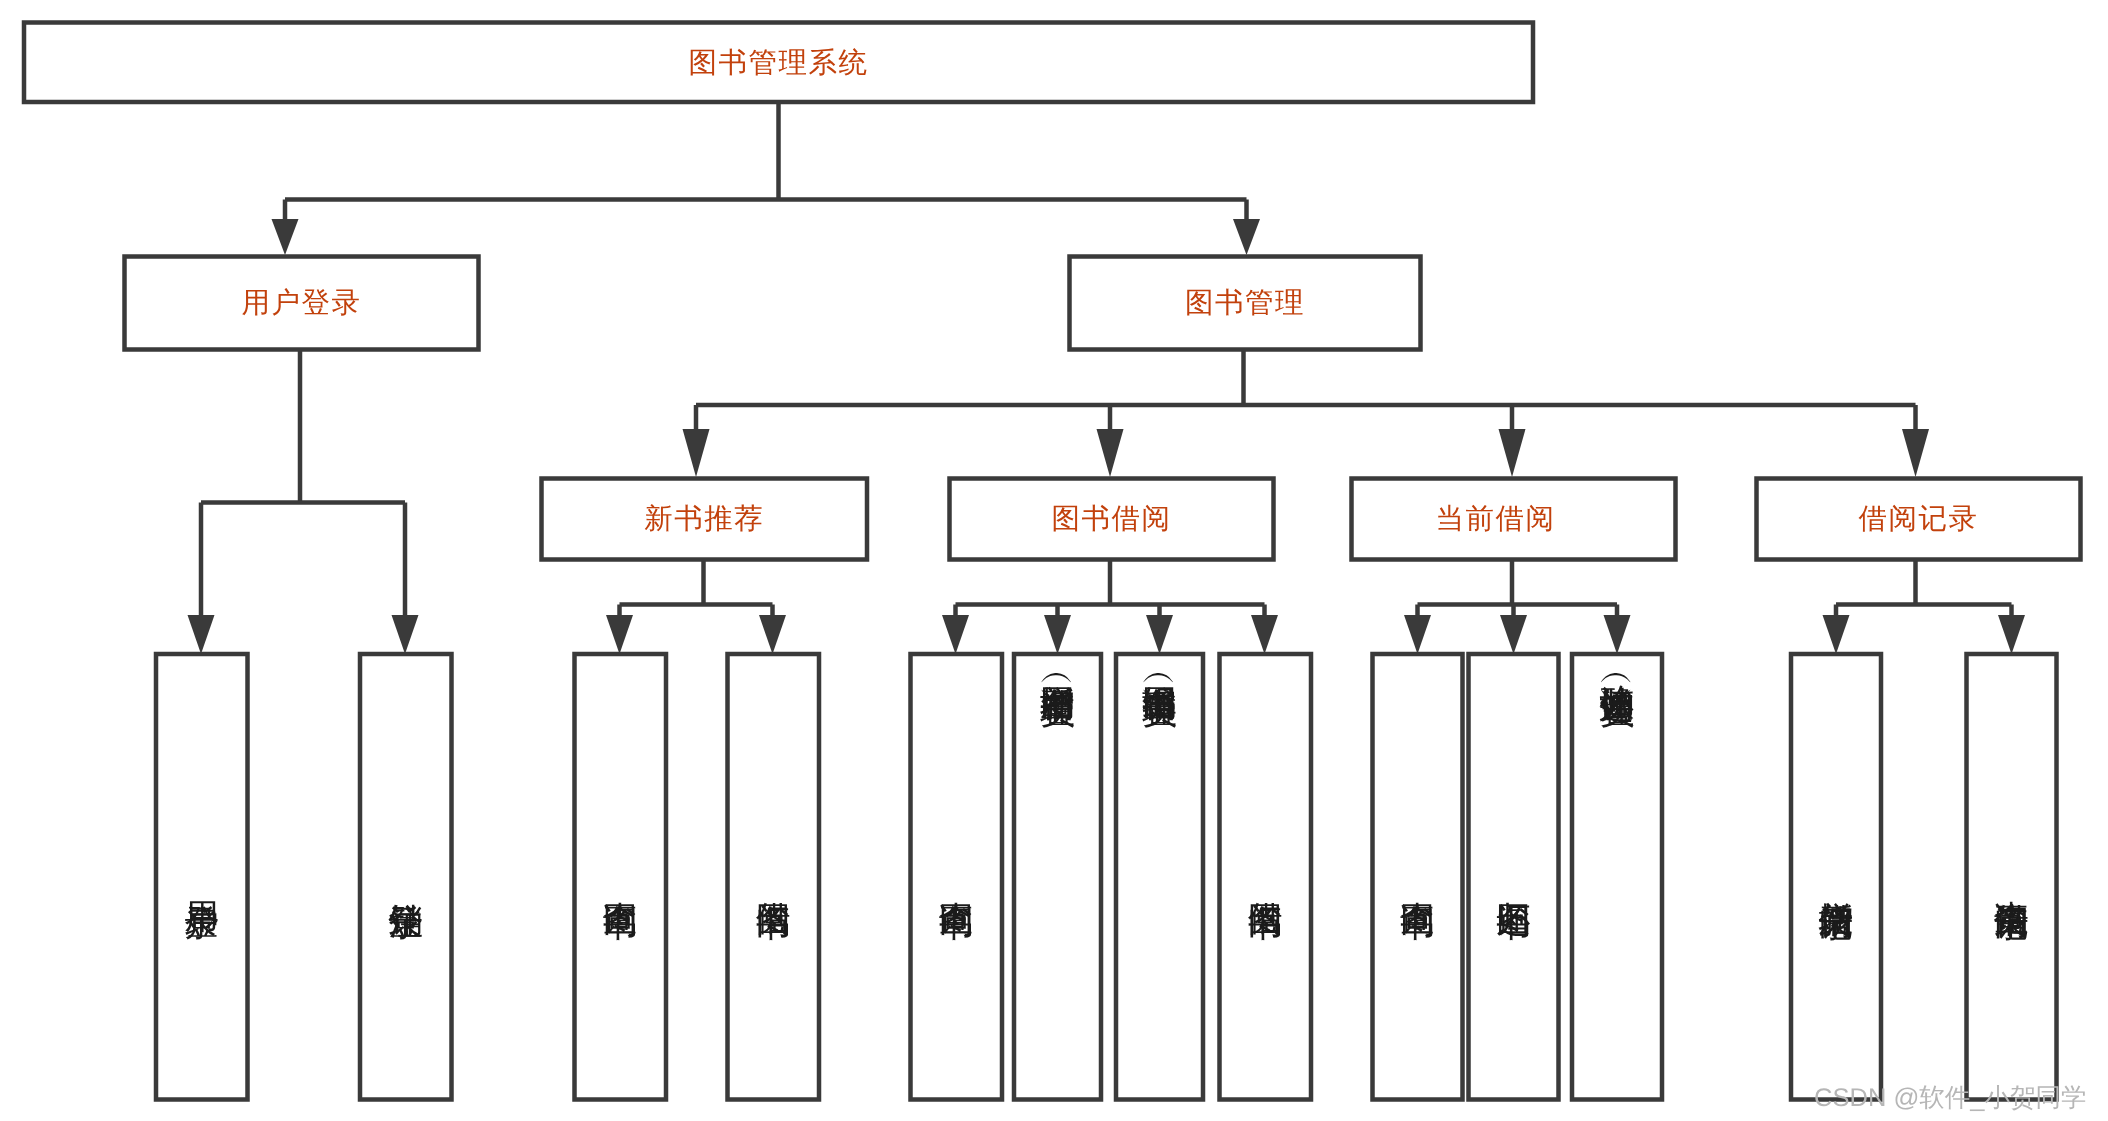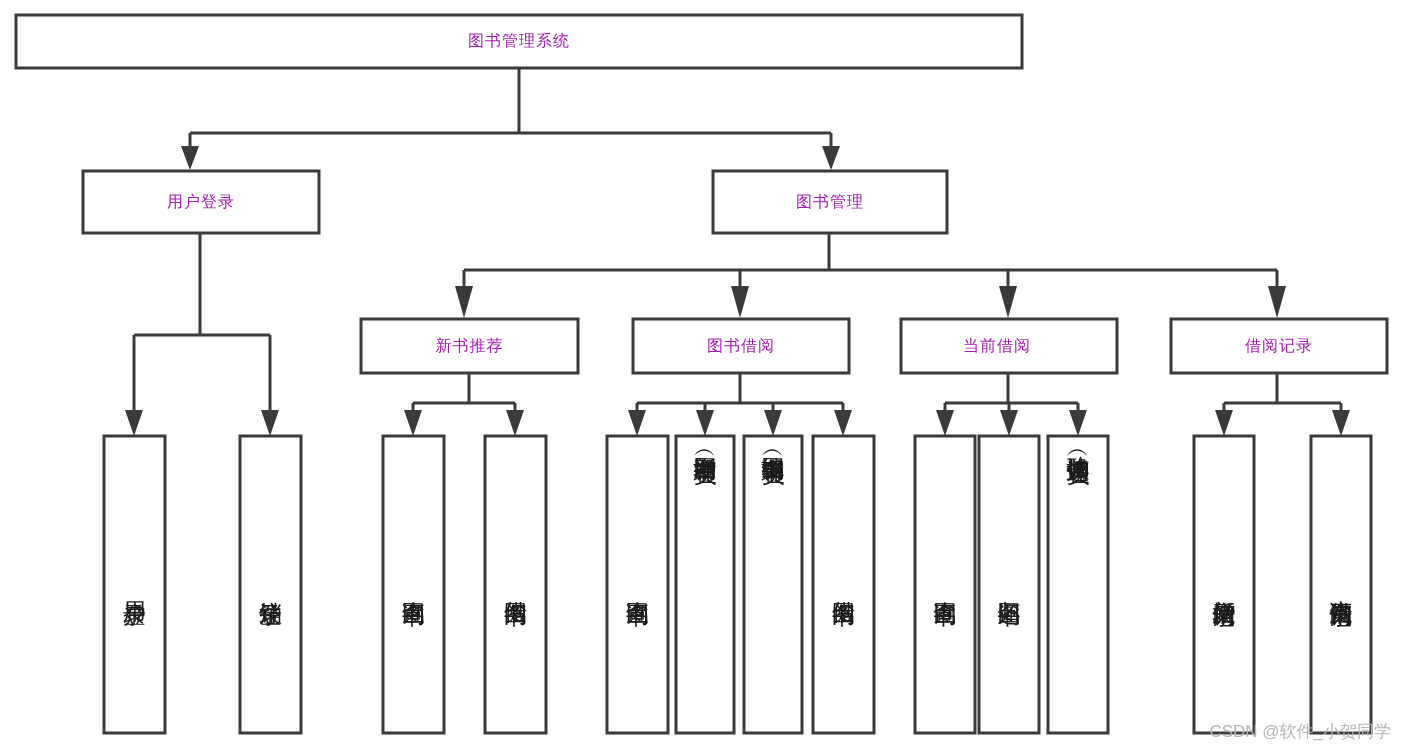--- a/index.html
+++ b/index.html
@@ -59,22 +59,22 @@
     font-family: "Liberation Sans", "DejaVu Sans", sans-serif;
   }
   .hlabel-wrap {
     position: absolute;
     display: flex;
     align-items: center;
     justify-content: center;
     pointer-events: none;
   }
   .hlabel-text {
-    font-size: 16px;
-    color: #a21caf;
+    font-size: 19px;
+    color: #c2410c;
     white-space: nowrap;
     letter-spacing: 1px;
     font-family: Liberation Sans, sans-serif;
   }
   #watermark {
     position: absolute;
     right: 14px;
     bottom: 4px;
     font-size: 17px;
     color: #b6b6b6;

